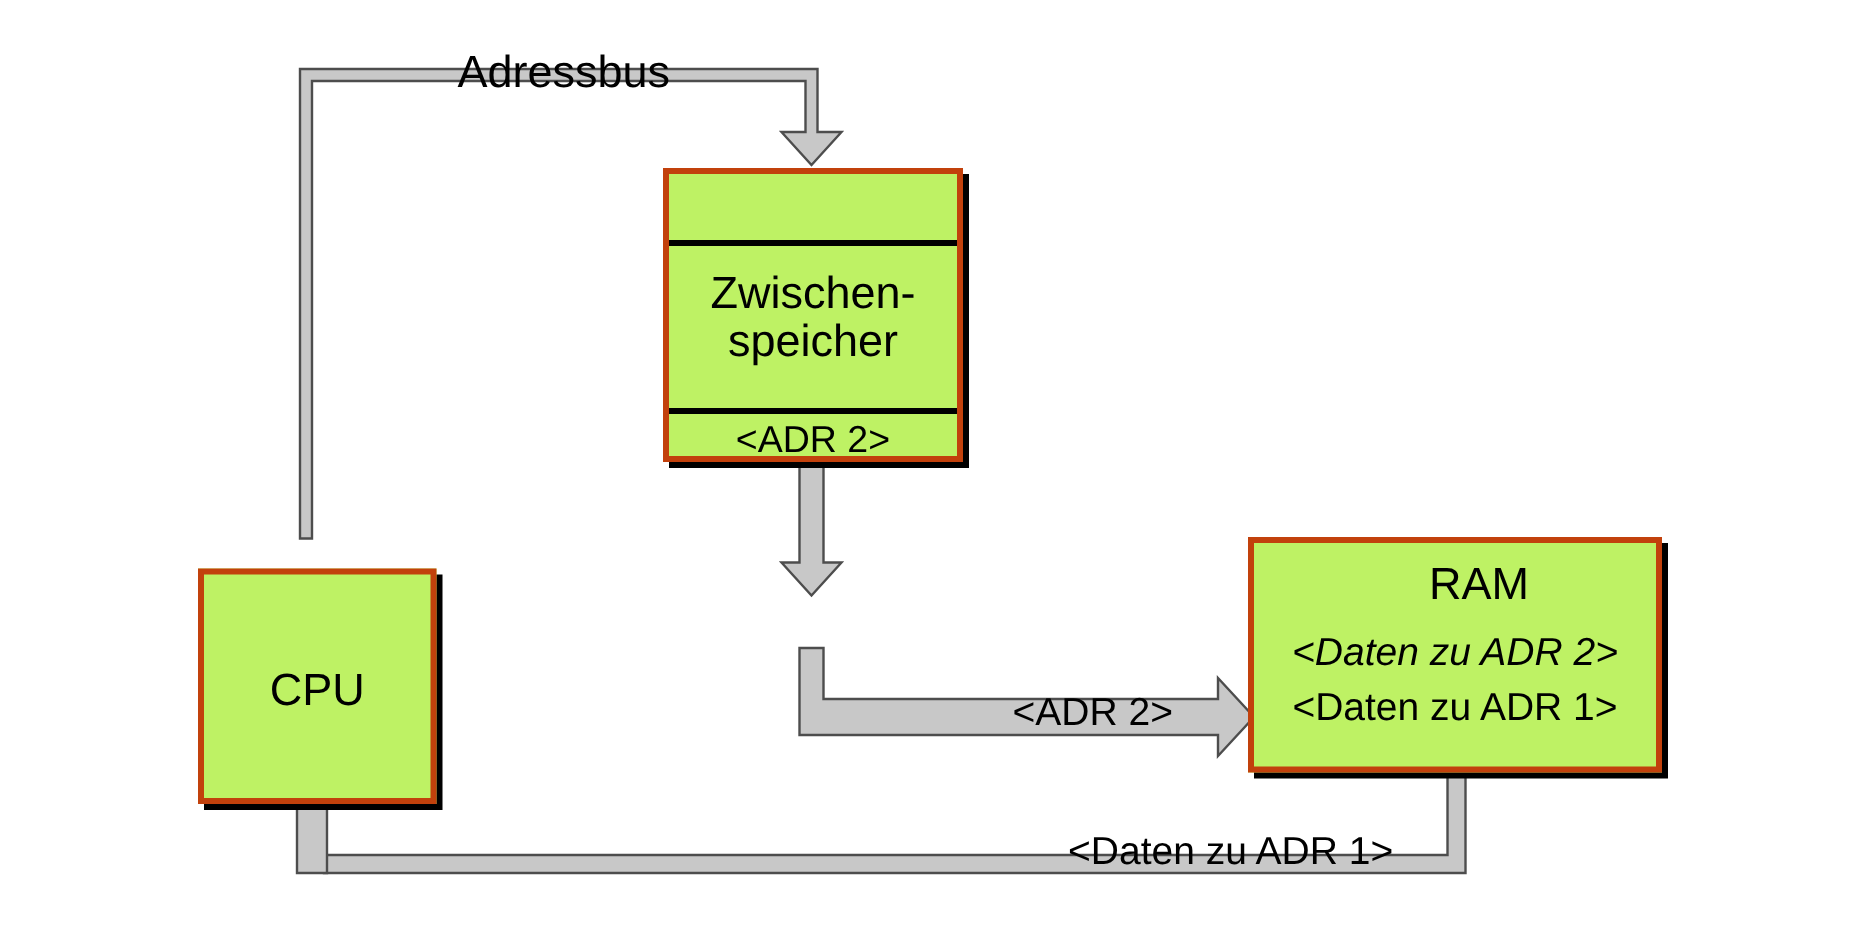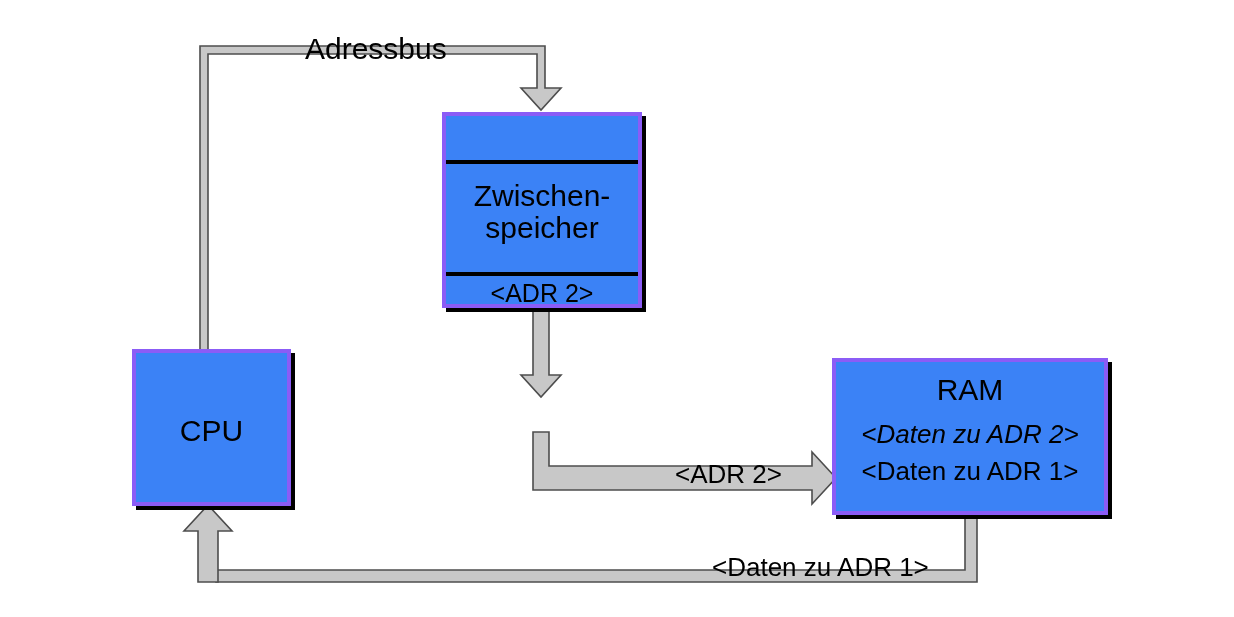--- a/index.html
+++ b/index.html
@@ -18,22 +18,22 @@
   svg.diagram {
     position: absolute;
     left: 0;
     top: 0;
     width: 1234px;
     height: 617px;
   }
   
   .nodebox {
     position: absolute;
-    background: #3b82f6;
-    border: 4px solid #8b5cf6;
+    background: #bef264;
+    border: 4px solid #c2410c;
     box-sizing: border-box;
     box-shadow: 4px 4px 0 0 #000000;
   }
   .divider {
     position: absolute;
     left: 0;
     right: 0;
     height: 4px;
     background: #000000;
   }
@@ -51,21 +51,21 @@
     color: #000000;
     white-space: nowrap;
     background: transparent;
     margin-top: 15px;
   }
   .t-adressbus   { font-size: 30px; left: 305px; top: 17px; }
   .t-zwischen    { font-size: 30px; left: 0; top: 48px; }
   .t-adr2-cell   { font-size: 25px; left: 0; top: 4px; }
   .t-cpu         { font-size: 30px; left: 0; top: 62px; }
   .t-decoder     { font-size: 28px; left: 0; top: 3px; }
-  .t-ram-title   { font-size: 30px; left: 0; top: 12px; }
+  .t-ram-title   { font-size: 30px; left: 0; top: 12px; padding-left: 16px; }
   .t-ram-line    { font-size: 26px; left: 0; }
   .t-adr2-arrow  { font-size: 26px; left: 675px; top: 444px; }
   .t-datenbus    { font-size: 30px; left: 516px; top: 533px; }
   .t-daten-adr1  { font-size: 26px; left: 712px; top: 537px; }
 </style>
 </head>
 <body>
 
 <div id="page">
 
@@ -116,21 +116,21 @@
       <div class="boxtext t-zwischen" style="top:16px;">Zwischen-
 speicher</div>
     </div>
     <div class="divider" style="top:156px;"></div>
 
     <div style="position:absolute; left:0; top:160px; right:0; bottom:0;">
       <div class="boxtext t-adr2-cell">&lt;ADR 2&gt;</div>
     </div>
   </div>
 
-  <div class="nodebox" style="left:132px; top:349px; width:159px; height:157px;padding-left:23px;">
+  <div class="nodebox" style="left:132px; top:379px; width:159px; height:157px;padding-left:23px;">
     <div class="boxtext t-cpu">CPU</div>
   </div>
 
 
   <div class="nodebox" style="left:832px; top:358px; width:276px; height:157px;">
     <div class="boxtext t-ram-title">RAM</div>
     <div class="boxtext t-ram-line" style="top:58px;font-style:italic;">&lt;Daten zu ADR 2&gt;</div>
     <div class="boxtext t-ram-line" style="top:95px;">&lt;Daten zu ADR 1&gt;</div>
   </div>
 

